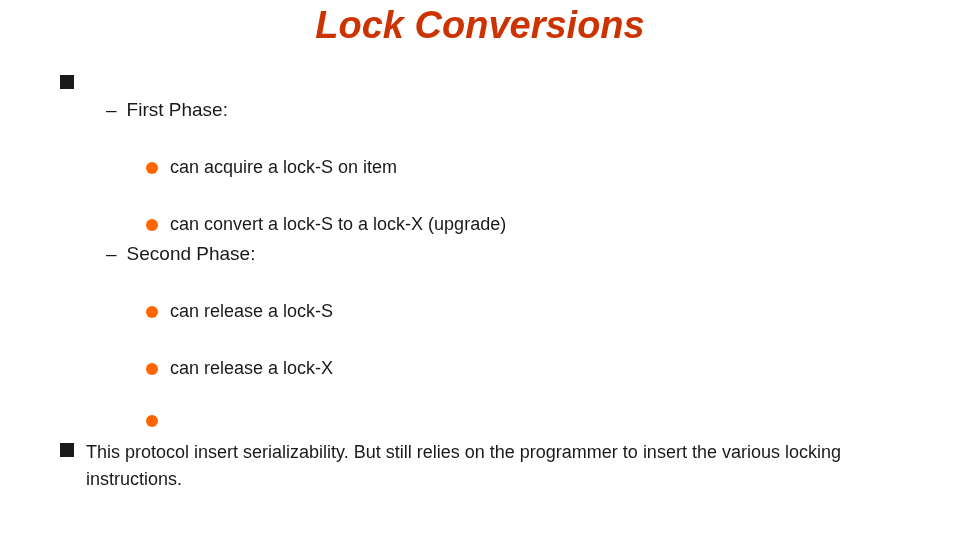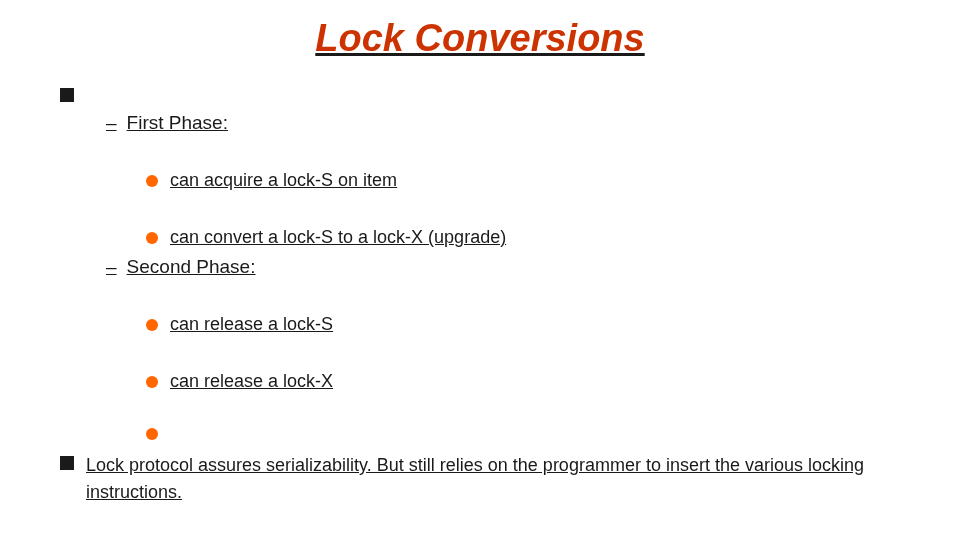--- a/index.html
+++ b/index.html
@@ -14,24 +14,23 @@
       background: #ffffff;
       font-family: Arial, Helvetica, sans-serif;
       font-size: 18px;
       color: #1a1a1a;
       overflow: hidden;
     }
 
     .slide {
       width: 960px;
       height: 436px;
-      padding: 17px 60px 30px 60px;
+      padding: 4px 60px 30px 60px;
       display: flex;
       flex-direction: column;
-      text-decoration: underline;
     }
 
     .title {
       text-align: center;
       font-size: 38px;
       font-weight: bold;
       color: #cc3300;
       margin-bottom: 24px;
       font-style: italic;
     }
@@ -164,17 +163,17 @@
           <span class="level3-text">can release a lock-X</span>
         </div>
         <div class="level3-item">
           <span class="bullet-circle"></span>
         </div>
       </div>
     </div>
 
     <div class="bottom-item">
       <span class="bullet-square"></span>
-      <span class="bottom-text">Lock protocol assures serializability. But still relies on the programmer to insert the various  locking instructions.</span>
+      <span class="bottom-text">This protocol insert serializability. But still relies on the programmer to insert the various  locking instructions.</span>
     </div>
 
   </div>
 </div>
 
 </body></html>

